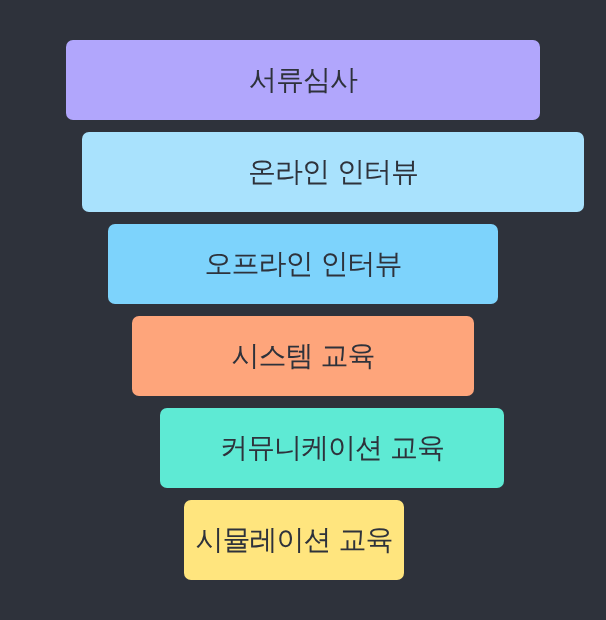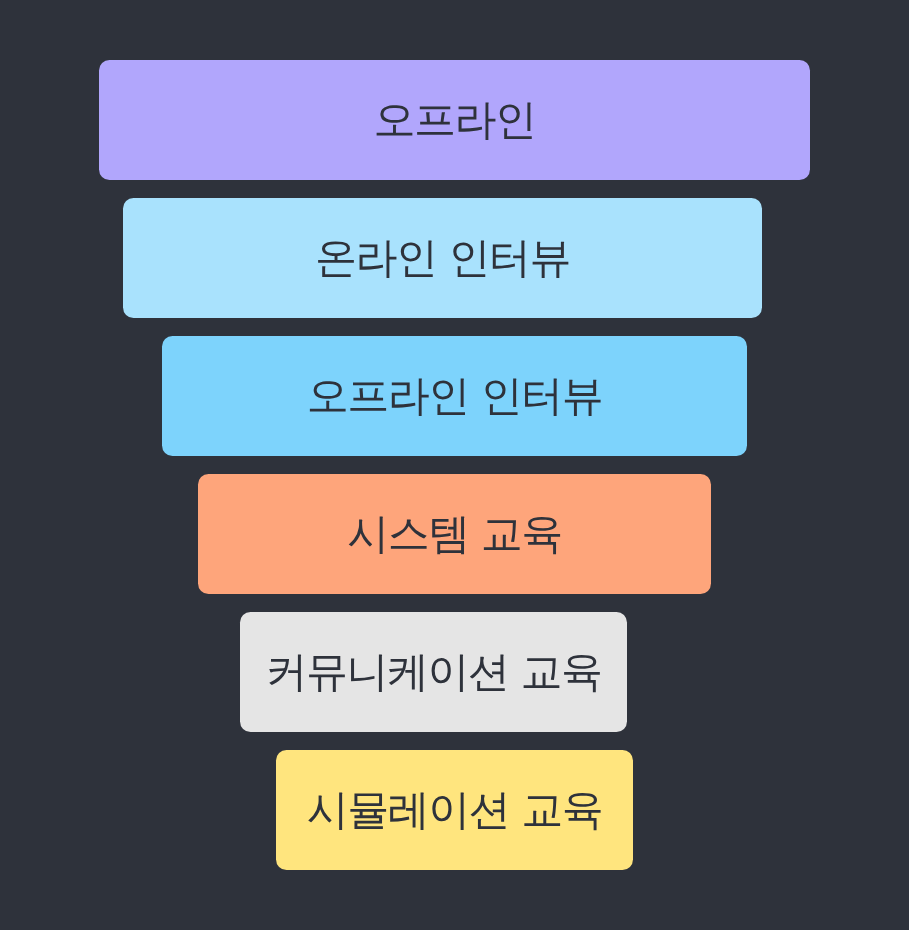--- a/index.html
+++ b/index.html
@@ -6,30 +6,30 @@
   body { width:606px; height:620px; background:#2e323b; position:relative; overflow:hidden;
          font-family: "DejaVu Sans", sans-serif; }
   .stage { position:absolute; height:80px; border-radius:7px; display:flex; align-items:center; justify-content:center;
            color:#2e323b; font-size:28px; letter-spacing:-1px; }
 </style>
 </head>
 <body>
 
 <div>
   <div class="stage" style="left:66px;top:40px;width:474px;background:#b1a6fc;">
-    <span>오프라인</span>
+    <span>서류심사</span>
   </div>
-  <div class="stage" style="left:82px;top:132px;width:426px;background:#a9e2fd;">
+  <div class="stage" style="left:82px;top:132px;width:502px;background:#a9e2fd;">
     <span>온라인 인터뷰</span>
   </div>
   <div class="stage" style="left:108px;top:224px;width:390px;background:#7dd3fc;">
     <span>오프라인 인터뷰</span>
   </div>
   <div class="stage" style="left:132px;top:316px;width:342px;background:#fea57b;text-align:center;">
     <span>시스템 교육</span>
   </div>
-  <div class="stage" style="left:160px;top:408px;width:258px;background:#e5e5e5;">
+  <div class="stage" style="left:160px;top:408px;width:344px;background:#5eead4;">
     <span>커뮤니케이션 교육</span>
   </div>
-  <div class="stage" style="left:184px;top:500px;width:238px;background:#ffe57e;">
+  <div class="stage" style="left:184px;top:500px;width:220px;background:#ffe57e;">
     <span>시뮬레이션 교육</span>
   </div>
 </div>
 
 </body></html>

